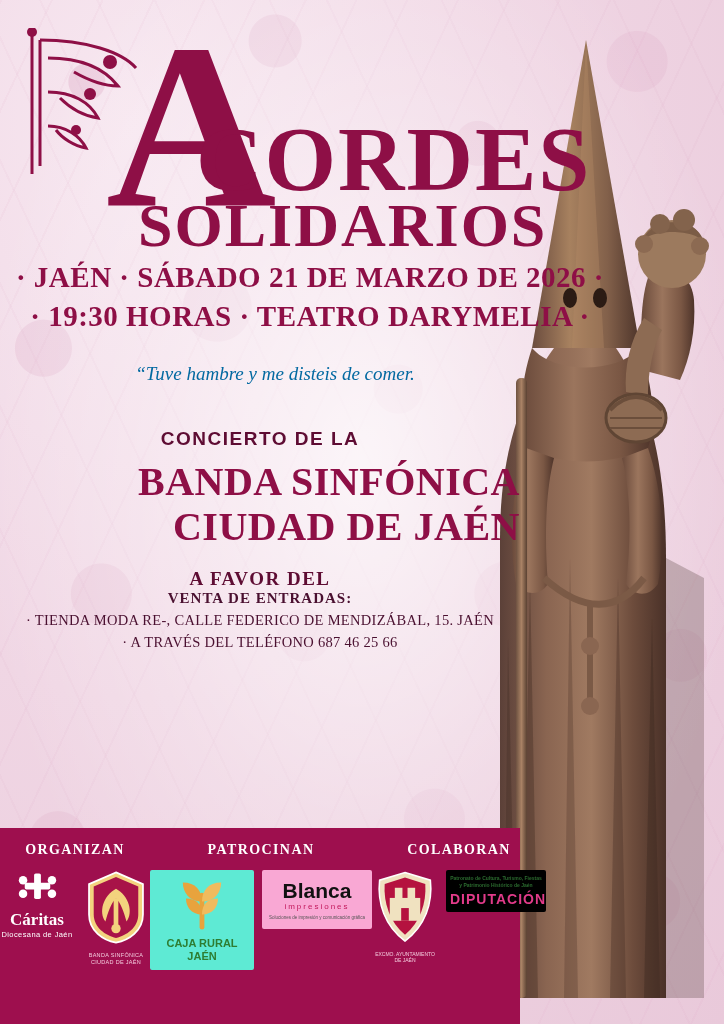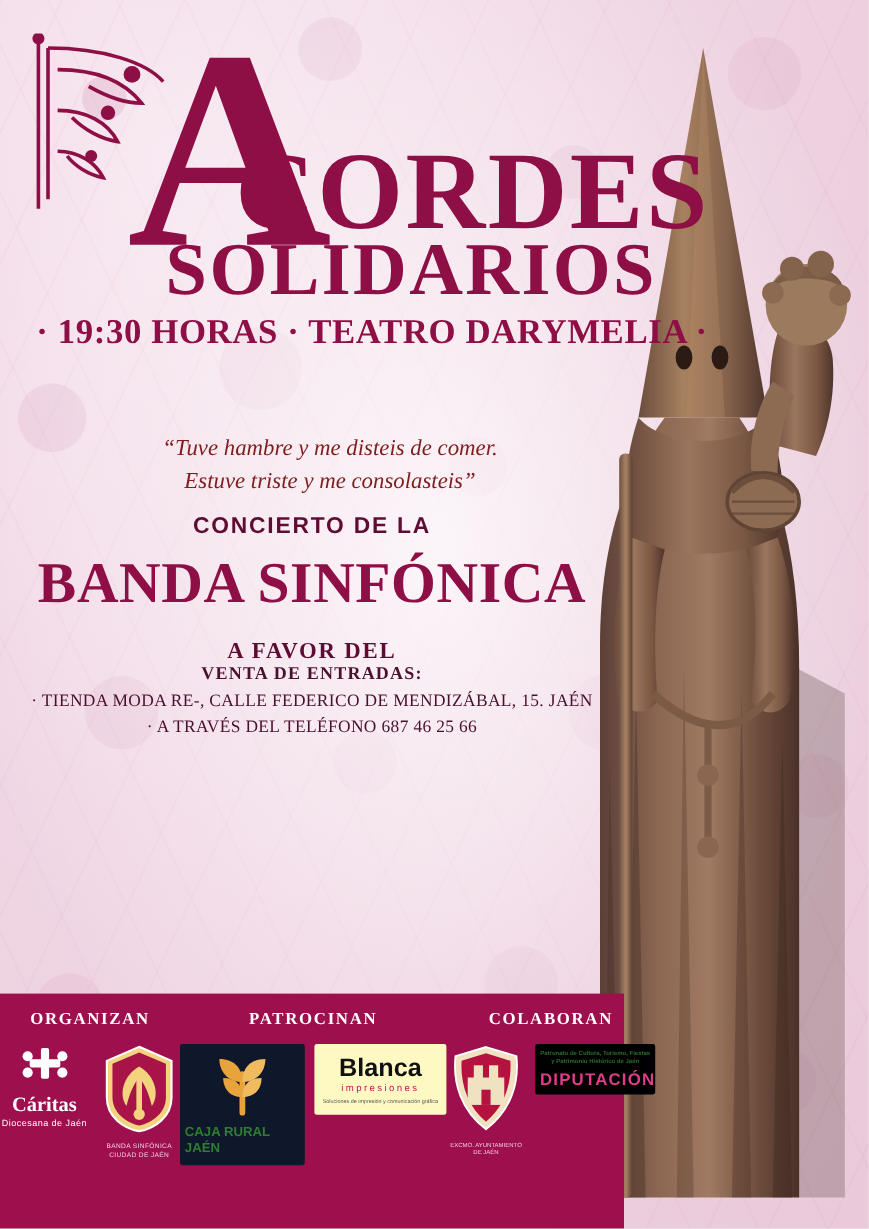--- a/index.html
+++ b/index.html
@@ -140,21 +140,21 @@
     line-height: 1.35;
   }
 
   
   .quote {
     position: absolute;
     left: 40px;
     top: 360px;
     width: 470px;
     text-align: center;
-    color: #7f1d1d;
+    color: #0369a1;
     font-family: "Liberation Serif", serif;
     font-style: italic;
     font-size: 19px;
     line-height: 1.45;
   }
 
   
   .mid {
     position: absolute;
     left: 0;
@@ -166,24 +166,25 @@
   .kicker {
     font-family: Liberation Sans, sans-serif;
     font-weight: 700;
     font-size: 19px;
     letter-spacing: 1.5px;
     color: #5e0c33;
   }
   .band {
     font-family: "Liberation Serif", serif;
     font-weight: 700;
-    font-size: 48px;
+    font-size: 40px;
     line-height: 1.12;
     margin-top: 10px;
     letter-spacing: 0.5px;
+    text-align: right;
   }
   .kicker2 {
     font-family: "Liberation Serif", serif;
     font-weight: 700;
     font-size: 19px;
     letter-spacing: 1.5px;
     color: #5e0c33;
     margin-top: 18px;
   }
   .benef {
@@ -277,37 +278,37 @@
     color: #f3c9dc;
     font-family: "Liberation Sans", sans-serif;
     font-size: 5.5px;
     letter-spacing: 0.3px;
     margin-top: 3px;
     line-height: 1.25;
   }
   
   .cajarural {
     width: 96px;
-    background: #0f172a;
+    background: #5eead4;
     border-radius: 2px;
     padding: 6px 4px 7px;
-    text-align: left;
+    text-align: center;
   }
   .cajarural .txt {
     font-family: "Liberation Sans", sans-serif;
     font-weight: 700;
     font-size: 11px;
     color: #2e7d32;
     line-height: 1.15;
     margin-top: 3px;
   }
   
   .blanca {
     width: 100px;
-    background: #fef9c3;
+    background: #f9a8d4;
     border-radius: 2px;
     padding: 10px 5px 8px;
     text-align: center;
   }
   .blanca .b1 {
     font-family: "Liberation Sans", sans-serif;
     font-weight: 700;
     font-size: 21px;
     color: #111;
     line-height: 1;
@@ -466,32 +467,33 @@
 
   <div class="headline">
     <div class="line-acordes">
       <span class="big-a">A</span>
       <span class="cordes">CORDES</span>
       <span class="solidarios">SOLIDARIOS</span>
     </div>
   </div>
 
   <div class="datebar">
+    <div>· JAÉN · SÁBADO 21 DE MARZO DE 2026 ·</div>
     <div>· 19:30 HORAS · TEATRO DARYMELIA ·</div>
   </div>
 
   <div class="quote">
     <div>“Tuve hambre y me disteis de comer.</div>
-    <div>Estuve triste y me consolasteis”</div>
   </div>
 
   <div class="mid">
     <div class="kicker">CONCIERTO DE LA</div>
     <div class="band">
       <div>BANDA SINFÓNICA</div>
+      <div>CIUDAD DE JAÉN</div>
     </div>
     <div class="kicker2">A FAVOR DEL</div>
     <div class="ventas-title">VENTA DE ENTRADAS:</div>
     <div class="ventas-line">· TIENDA MODA RE-, CALLE FEDERICO DE MENDIZÁBAL, 15. JAÉN</div>
     <div class="ventas-line">· A TRAVÉS DEL TELÉFONO 687 46 25 66</div>
   </div>
 
   <div class="footer">
     <div class="footer-cols">
 

